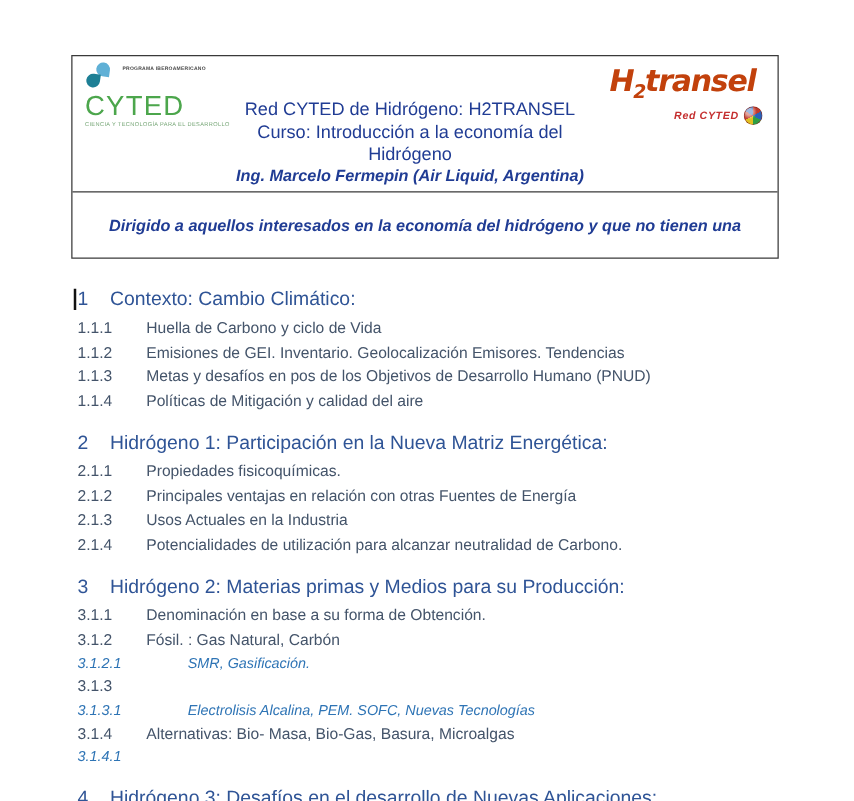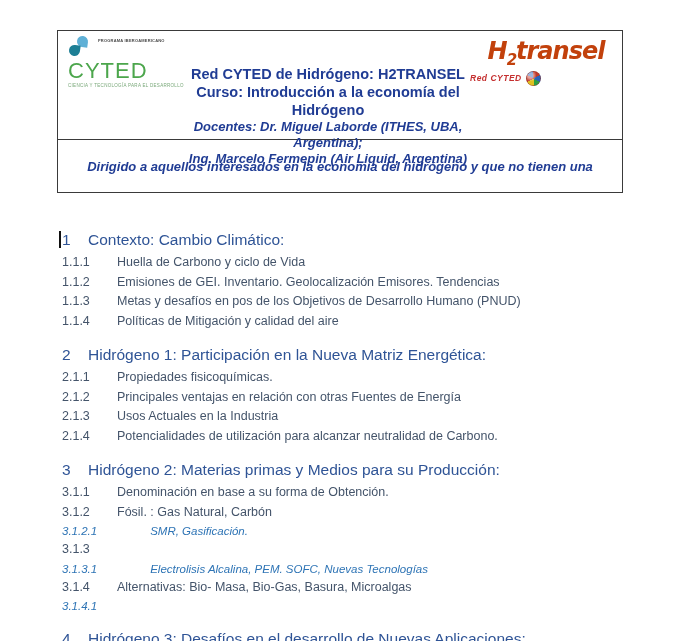--- a/index.html
+++ b/index.html
@@ -4,21 +4,21 @@
 <style>
   html,body{margin:0;padding:0;}
   body{
     width:683px;height:641px;position:relative;overflow:hidden;
     background:#ffffff;
     font-family:"Liberation Sans", sans-serif;
     -webkit-font-smoothing:antialiased;
   }
   
   .header-box{
-    position:absolute;left:57px;top:30px;width:564px;
+    position:absolute;left:57px;top:44px;width:564px;
     border:1px solid #3a3a3a;background:#ffffff;
   }
   .header-row1{height:108px;display:flex;align-items:flex-start;}
   .header-row2{border-top:1px solid #3a3a3a;height:52px;
     display:flex;flex-direction:column;justify-content:center;align-items:center;}
   
   .cyted-logo{width:118px;padding:5px 0 0 10px;flex:0 0 auto;}
   .cyted-top{display:flex;align-items:flex-start;gap:8px;}
   .pinwheel{position:relative;width:22px;height:22px;flex:0 0 auto;}
   .pinwheel .pw-a{position:absolute;left:9px;top:0;width:11px;height:11px;
@@ -26,28 +26,28 @@
   .pinwheel .pw-b{position:absolute;left:1px;top:9px;width:11px;height:11px;
     background:#1d7f95;border-radius:55% 0 55% 55%;transform:rotate(8deg);}
   .cyted-program{font-size:4px;line-height:5px;color:#4a4a4a;font-weight:bold;
     letter-spacing:.2px;margin-top:2px;text-transform:uppercase;}
   .cyted-word{font-size:22px;line-height:23px;color:#4ca64c;letter-spacing:1px;
     font-weight:500;margin-top:1px;}
   .cyted-tag{font-size:4.5px;line-height:6px;color:#79a879;letter-spacing:.3px;
     margin-top:1px;white-space:nowrap;text-transform:uppercase;}
   
   .titles{flex:1 1 auto;text-align:center;padding-top:34px;color:#203c94;}
-  .title-main{font-size:14.5px;font-weight:bold;line-height:18px;}
+  .title-main{font-size:14.5px;font-weight:normal;line-height:18px;}
   .title-doc{font-size:13px;font-weight:bold;font-style:italic;line-height:16px;}
   
   .h2t-logo{width:152px;flex:0 0 auto;padding-top:7px;text-align:center;}
   .h2t-word{color:#c2410c;font-style:italic;font-weight:bold;font-size:24px;
     line-height:26px;letter-spacing:-1px;font-family:"DejaVu Sans",sans-serif;}
   .h2t-word sub{font-size:15px;}
-  .h2t-sub{display:flex;align-items:center;gap:4px;
+  .h2t-sub{display:flex;justify-content:flex-end;align-items:center;gap:4px;
     padding-right:12px;margin-top:-2px;}
   .h2t-red{color:#c53030;font-size:8.5px;font-weight:bold;font-style:italic;
     letter-spacing:.5px;}
   .globe{width:15px;height:15px;border-radius:50%;
     background:
       radial-gradient(circle at 30% 30%, rgba(255,255,255,.55) 0 18%, rgba(255,255,255,0) 40%),
       conic-gradient(#c0392b 0 60deg,#2a62b8 60deg 120deg,#2e9e44 120deg 180deg,
                      #e0c020 180deg 240deg,#c0392b 240deg 300deg,#2a62b8 300deg 360deg);
     box-shadow:0 0 0 .5px #8a2b20 inset;}
   
@@ -82,21 +82,20 @@
         </div>
         <div class="cyted-program">PROGRAMA IBEROAMERICANO</div>
       </div>
       <div class="cyted-word">CYTED</div>
       <div class="cyted-tag">CIENCIA Y TECNOLOGÍA PARA EL DESARROLLO</div>
     </div>
 
     <div class="titles">
       <div class="title-main">Red CYTED de Hidrógeno: H2TRANSEL</div>
       <div class="title-main">Curso: Introducción a la economía del Hidrógeno</div>
-      <div class="title-doc">Docentes: Dr. Miguel Laborde  (ITHES, UBA, Argentina);</div>
       <div class="title-doc">Ing. Marcelo Fermepin (Air Liquid, Argentina)</div>
     </div>
 
     <div class="h2t-logo">
       <div class="h2t-word"><span>H</span><sub>2</sub><span>transel</span></div>
       <div class="h2t-sub">
         <span class="h2t-red">Red CYTED</span>
         <span class="globe"></span>
       </div>
     </div>

